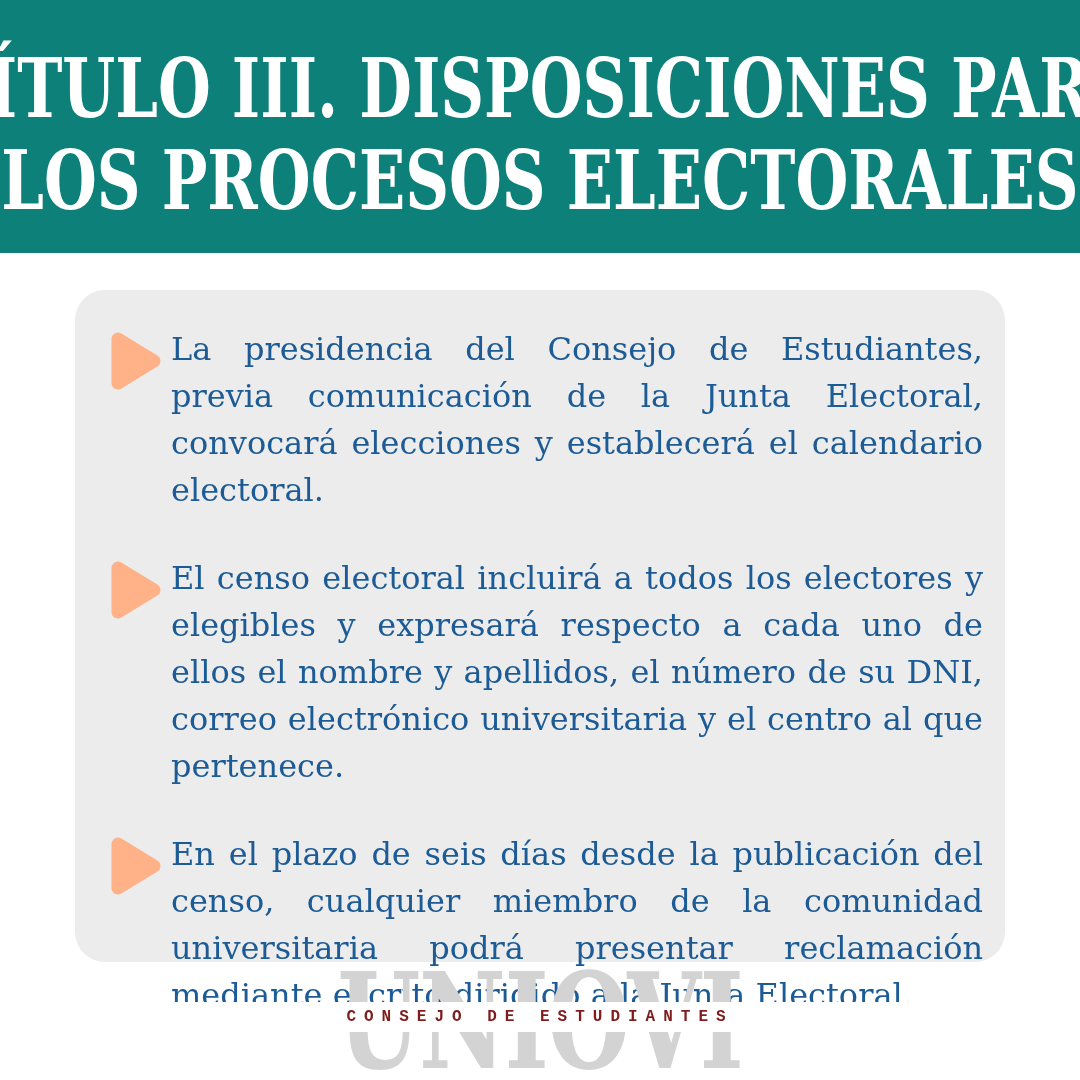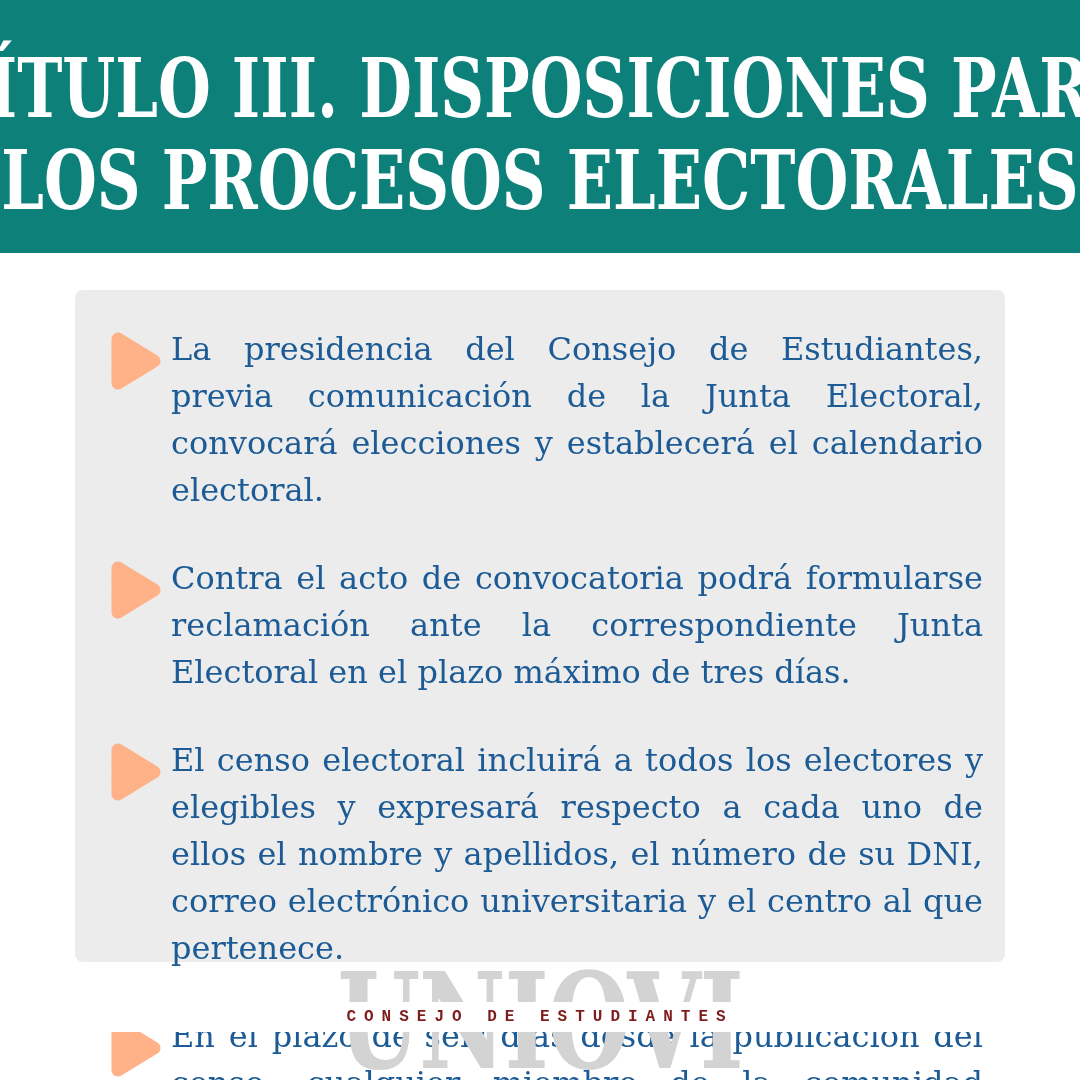--- a/index.html
+++ b/index.html
@@ -38,21 +38,21 @@
     transform-origin: 50% 50%;
     text-align: center;
   }
 
   
   .card {
     position: absolute;
     left: 75px; top: 290px;
     width: 930px; height: 672px;
     background: #ECECEC;
-    border-radius: 8px;
+    border-radius: 30px;
     padding: 36px 20px 30px 33px;
   }
   .bullet-list {
     list-style: none;
     width: 100%;
   }
   .bullet-item {
     display: flex;
     align-items: flex-start;
     margin-bottom: 41px;
@@ -129,28 +129,20 @@
           </svg>
       </span>
       <p class="bullet-text">La presidencia del Consejo de Estudiantes, previa comunicación de la Junta Electoral, convocará elecciones y establecerá el calendario electoral.</p>
     </li>
     <li class="bullet-item">
       <span class="arrow">
         <svg viewBox="0 0 56 66">
             <path d="M10 11 L46 33 L10 55 Z" fill="#FFB187" stroke="#FFB187" stroke-width="13" stroke-linejoin="round"></path>
           </svg>
       </span>
-      <p class="bullet-text">Contra el acto de convocatoria podrá formularse reclamación ante la correspondiente Junta Electoral en el plazo máximo de tres días.</p>
-    </li>
-    <li class="bullet-item">
-      <span class="arrow">
-        <svg viewBox="0 0 56 66">
-            <path d="M10 11 L46 33 L10 55 Z" fill="#FFB187" stroke="#FFB187" stroke-width="13" stroke-linejoin="round"></path>
-          </svg>
-      </span>
       <p class="bullet-text">El censo electoral incluirá a todos los electores y elegibles y expresará respecto a cada uno de ellos el nombre y apellidos, el número de su DNI, correo electrónico universitaria y el centro al que pertenece.</p>
     </li>
     <li class="bullet-item">
       <span class="arrow">
         <svg viewBox="0 0 56 66">
             <path d="M10 11 L46 33 L10 55 Z" fill="#FFB187" stroke="#FFB187" stroke-width="13" stroke-linejoin="round"></path>
           </svg>
       </span>
       <p class="bullet-text">En el plazo de seis días desde la publicación del censo, cualquier miembro de la comunidad universitaria podrá presentar reclamación mediante escrito dirigido a la Junta Electoral.</p>
     </li>

